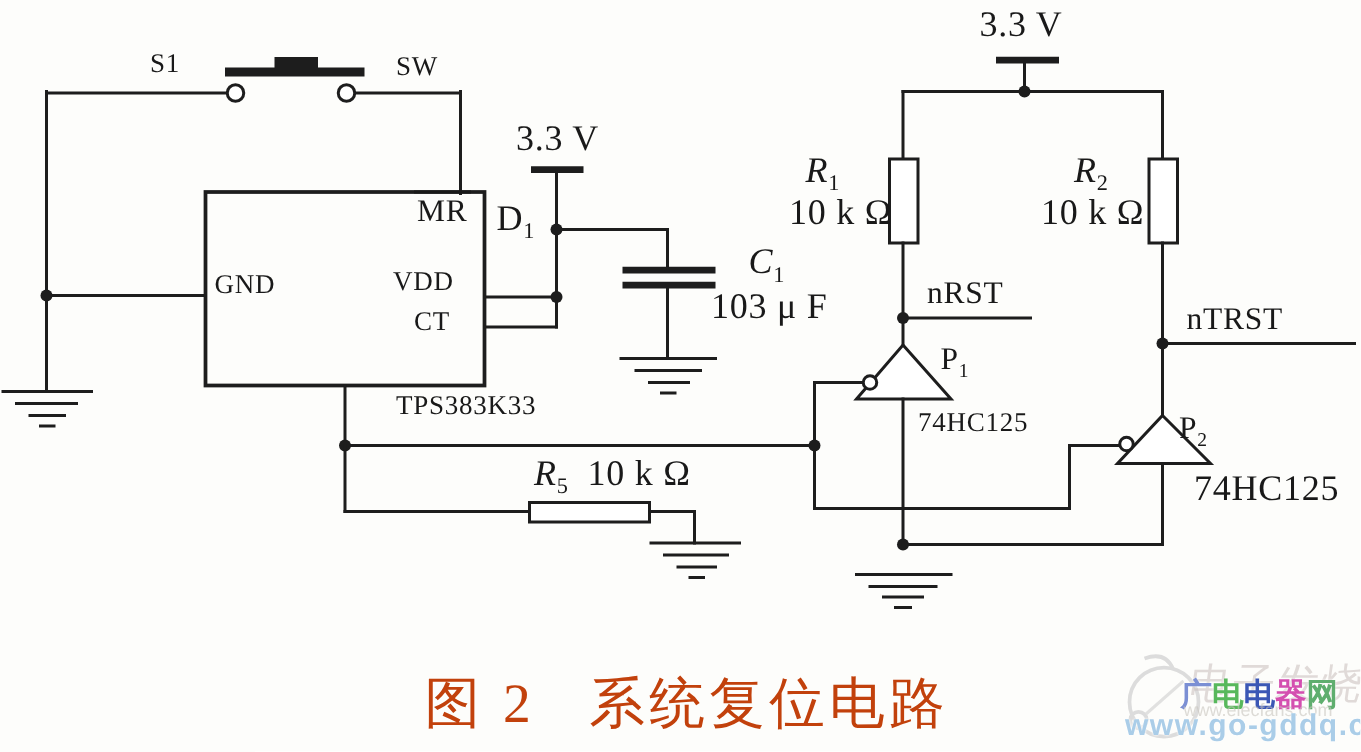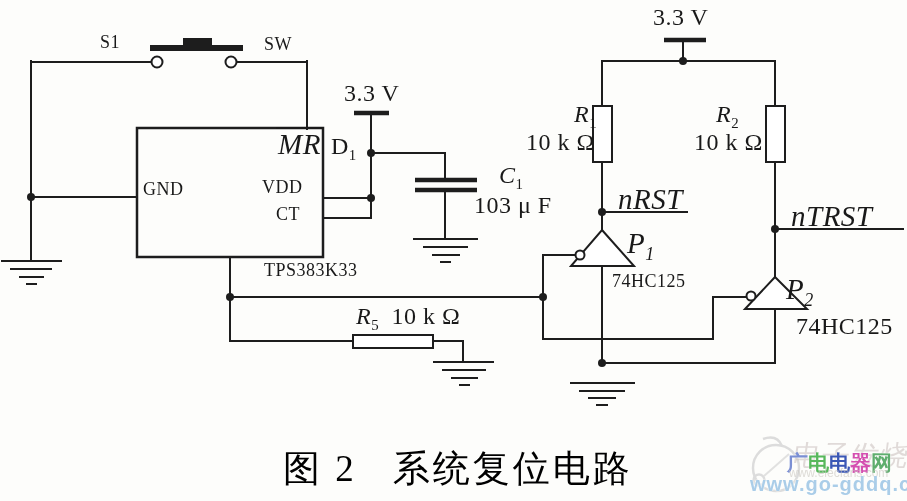--- a/index.html
+++ b/index.html
@@ -14,24 +14,24 @@
   .comp{fill:#ffffff;stroke:#1d1d1d;stroke-width:2;}
   .solid{fill:#1d1d1d;stroke:none;}
   .lbl{
     position:absolute;font-size:18px;line-height:1.05;white-space:nowrap;
     color:#191919;letter-spacing:0.5px;
   }
   .lbl i{font-style:italic;}
   .lbl sub{font-size:0.62em;letter-spacing:0;}
   .ovl{display:inline-block;border-top:2.5px solid #191919;padding:1px 2px 0 2px;line-height:1.02;}
   .small{font-size:24px;text-align:center;}
-  .mid{font-size:29px;font-style:italic;}
+  .mid{font-size:21px;}
   .caption{
     position:absolute;left:283px;top:444px;font-size:37px;letter-spacing:3px;
-    color:#000000;font-family:"Liberation Serif","DejaVu Serif",serif;
+    color:#c2410c;font-family:"Liberation Serif","DejaVu Serif",serif;
   }
   .caption .gap{display:inline-block;width:36px;}
   
   .wm-ghost{
     position:absolute;left:793px;top:437px;font-size:28px;letter-spacing:1px;
     color:rgba(200,190,188,0.55);transform:skewX(-8deg);white-space:nowrap;
   }
   .wm-ghost-url{
     position:absolute;left:789px;top:466px;font-size:12px;
     color:rgba(200,196,190,0.6);font-family:"Liberation Sans",sans-serif;white-space:nowrap;
@@ -191,21 +191,21 @@
   <div class="lbl" style="left:143px;top:180px"><span>GND</span></div>
   <div class="lbl" style="left:262px;top:178px"><span>VDD</span></div>
   <div class="lbl" style="left:276px;top:205px"><span>CT</span></div>
   <div class="lbl" style="left:264px;top:261px"><span>TPS383K33</span></div>
 
   <div class="lbl small" style="left:331px;top:134px"><span>D</span><sub>1</sub></div>
 
   <div class="lbl small" style="left:499px;top:163px"><i>C</i><sub>1</sub></div>
   <div class="lbl small" style="left:474px;top:193px"><span>103 μ F</span></div>
 
-  <div class="lbl small" style="left:574px;top:102px"><i>R</i><sub>1</sub></div>
+  <div class="lbl small" style="left:537px;top:102px"><i>R</i><sub>1</sub></div>
   <div class="lbl small" style="left:526px;top:130px"><span>10 k Ω</span></div>
 
   <div class="lbl small" style="left:716px;top:102px"><i>R</i><sub>2</sub></div>
   <div class="lbl small" style="left:694px;top:130px"><span>10 k Ω</span></div>
 
   <div class="lbl small" style="left:356px;top:304px"><i>R</i><sub>5</sub>&nbsp;&nbsp;<span>10 k Ω</span></div>
 
   <div class="lbl mid" style="left:618px;top:184px"><span>nRST</span></div>
   <div class="lbl mid" style="left:791px;top:201px"><span>nTRST</span></div>
 

